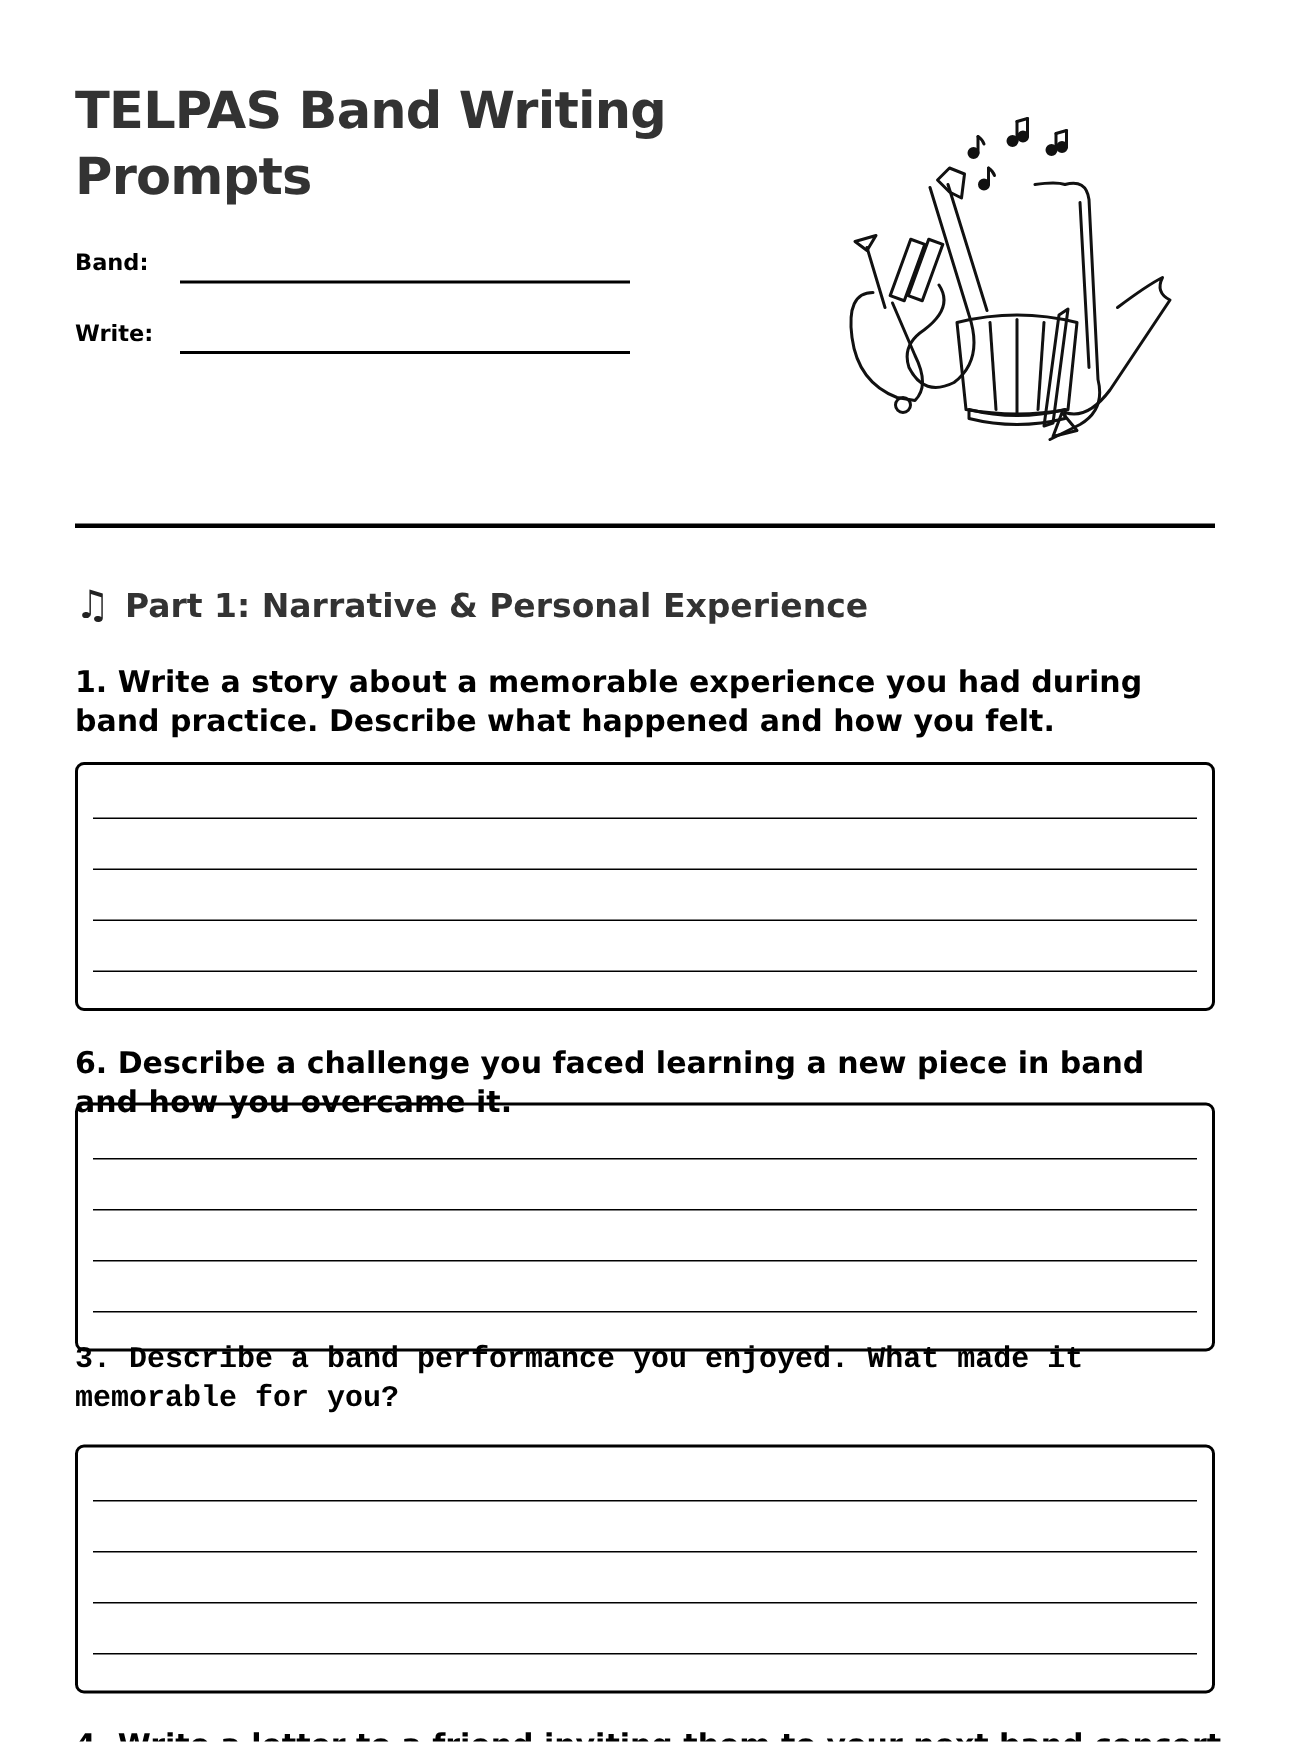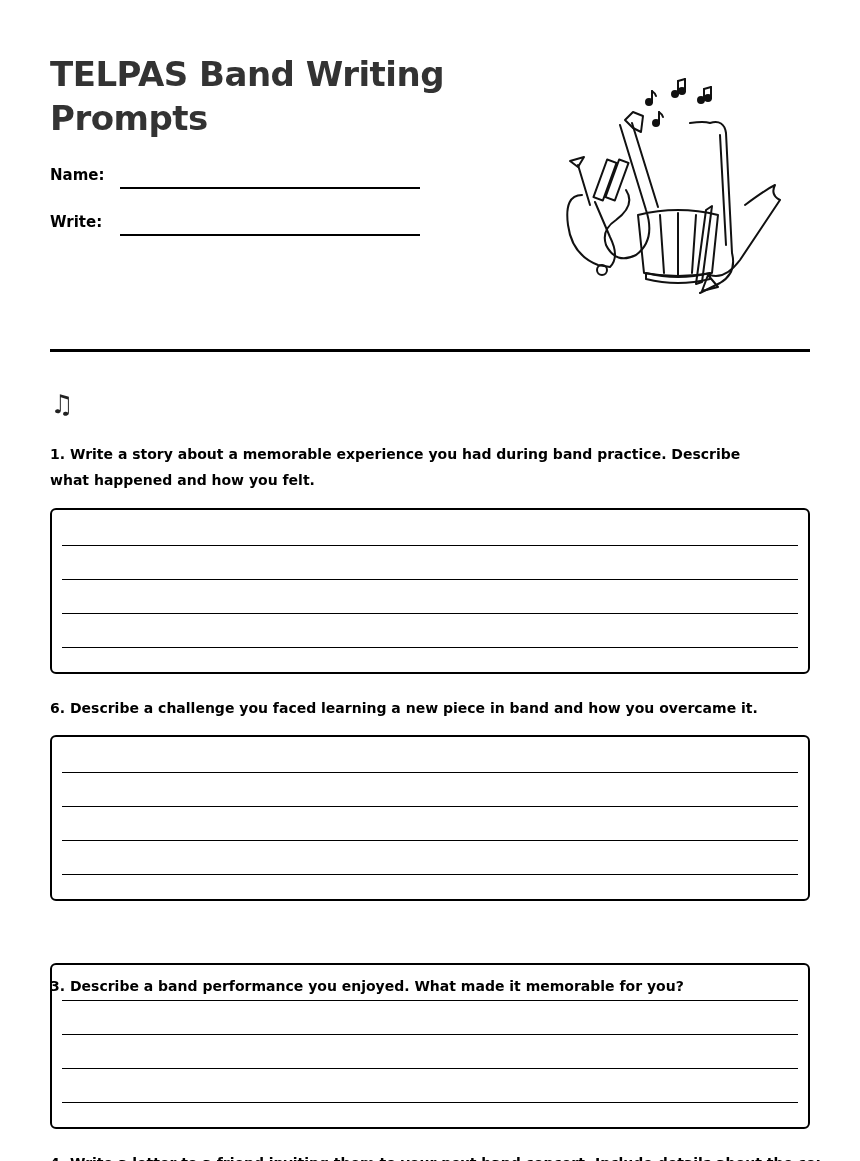--- a/index.html
+++ b/index.html
@@ -17,35 +17,35 @@
   .field-name .line { top: 21px; }
   .field-date { top: 213px; }
   .field-date .line { top: 21px; }
   .illus { position: absolute; left: 560px; top: 75px; width: 225px; height: 220px; }
   .rule { position: absolute; left: 50px; top: 349px; width: 760px; height: 3px; background: #000; }
   .section-title {
     position: absolute; left: 50px; top: 389px; font-size: 22px; font-weight: bold; color: #333333;
     white-space: nowrap; display: flex; align-items: center;
   }
   .section-title .note { font-size: 26px; margin-right: 10px; color: #222; }
-  .prompt { position: absolute; left: 50px; width: 720px; font-size: 14px; font-weight: bold; line-height: 26px; }
+  .prompt { position: absolute; left: 50px; width: 720px; font-size: 20px; font-weight: bold; line-height: 26px; }
   .box {
     position: absolute; left: 50px; width: 760px; height: 166px;
     border: 2px solid #000; border-radius: 6px;
   }
   .box .wl { position: absolute; left: 10px; right: 10px; height: 1px; background: #000; }
   .box .l1 { top: 35px; } .box .l2 { top: 69px; } .box .l3 { top: 103px; } .box .l4 { top: 137px; }
 </style>
 </head>
 <body>
 
 <div class="title">TELPAS Band Writing Prompts</div>
 
 <div class="field field-name">
-  <span class="lbl">Name:</span>
+  <span class="lbl">Band:</span>
   <div class="line"></div>
 </div>
 <div class="field field-date">
   <span class="lbl">Write:</span>
   <div class="line"></div>
 </div>
 
 <svg class="illus" viewBox="0 0 225 220" fill="none" stroke="#111" stroke-width="2" stroke-linejoin="round" stroke-linecap="round">
 
   <g fill="#111">
@@ -89,39 +89,40 @@
   <path d="M130 48 q14 -2 20 0 q14 -4 16 10 l6 120 q5 20 -12 30 l-20 10"></path>
   <path d="M160 60 l6 110"></path>
   <path d="M185 130 q20 -15 30 -20 q-5 10 5 15 q-20 30 -40 60 q-15 20 -30 15"></path>
   <path d="M148 200 l10 12 l-16 4 z"></path>
 </svg>
 
 <div class="rule"></div>
 
 <div class="section-title">
   <span class="note">♫</span>
+  <span>Part 1: Narrative &amp; Personal Experience</span>
 </div>
 
 <div class="prompt" style="top:441px;">1. Write a story about a memorable experience you had during band practice. Describe what happened and how you felt.</div>
 <div class="box" style="top:508px;">
   <div class="wl l1"></div>
   <div class="wl l2"></div>
   <div class="wl l3"></div>
   <div class="wl l4"></div>
 </div>
 
 <div class="prompt" style="top:695px;">6. Describe a challenge you faced learning a new piece in band and how you overcame it.</div>
 <div class="box" style="top:735px;">
   <div class="wl l1"></div>
   <div class="wl l2"></div>
   <div class="wl l3"></div>
   <div class="wl l4"></div>
 </div>
 
-<div class="prompt" style="top:973px;">3. Describe a band performance you enjoyed. What made it memorable for you?</div>
+<div class="prompt" style="top:894px;font-family:Liberation Mono, monospace;">3. Describe a band performance you enjoyed. What made it memorable for you?</div>
 <div class="box" style="top:963px;">
   <div class="wl l1"></div>
   <div class="wl l2"></div>
   <div class="wl l3"></div>
   <div class="wl l4"></div>
 </div>
 
 <div class="prompt" style="top:1150px; white-space:nowrap; width:770px; overflow:hidden;">4. Write a letter to a friend inviting them to your next band concert. Include details about the concert.</div>
 
 </body></html>

